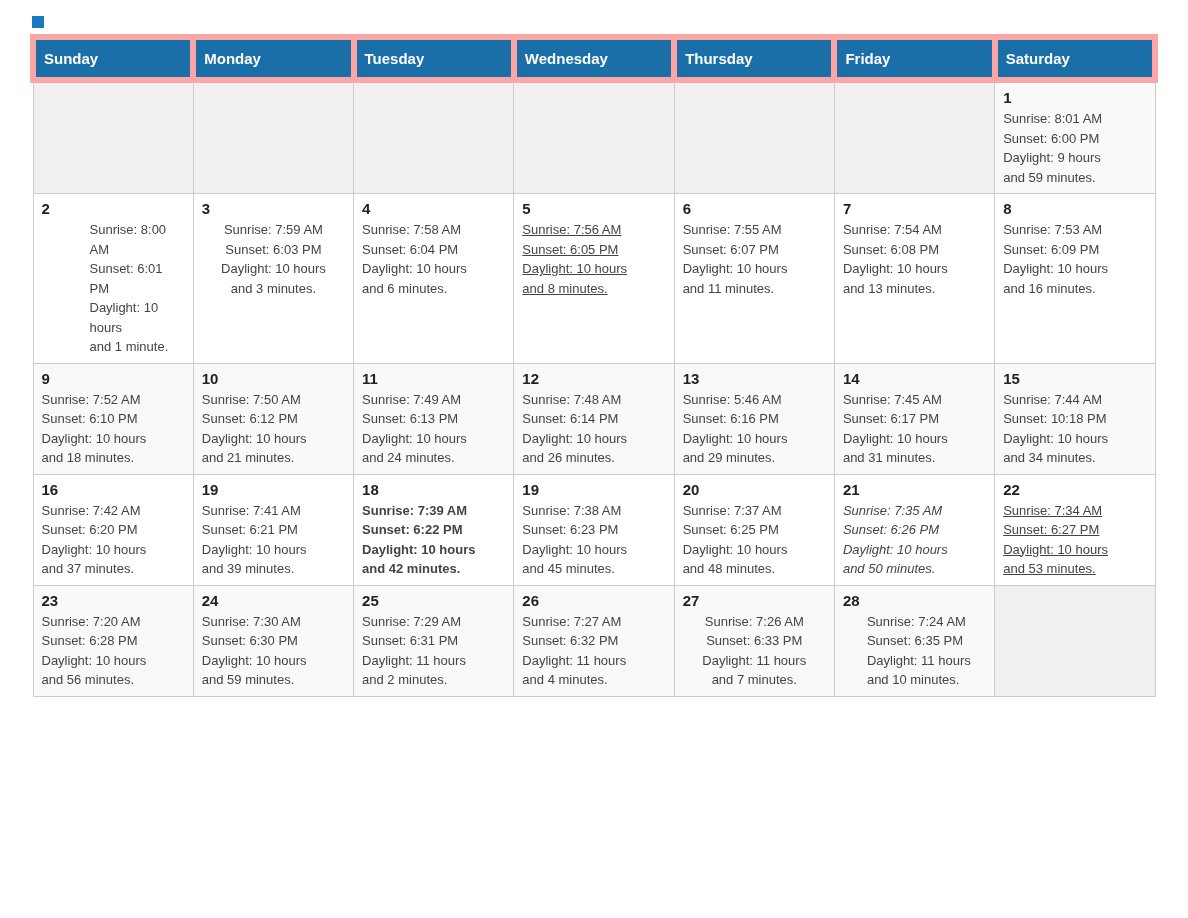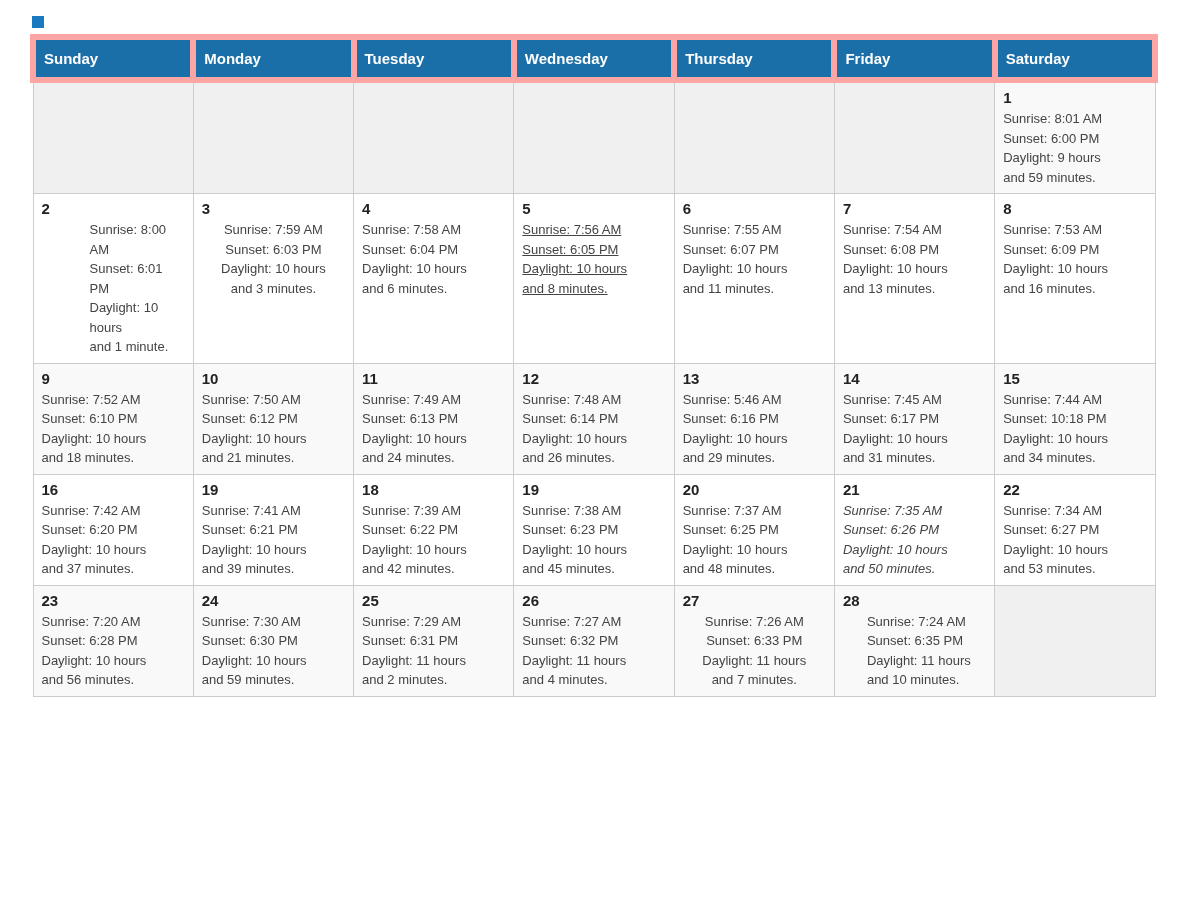--- a/index.html
+++ b/index.html
@@ -268,21 +268,21 @@
         </td>
         <td>
           <span class="day-number">19</span>
           <div class="day-info" style="white-space: pre-line;">Sunrise: 7:41 AM
 Sunset: 6:21 PM
 Daylight: 10 hours
 and 39 minutes.</div>
         </td>
         <td>
           <span class="day-number">18</span>
-          <div class="day-info" style="white-space: pre-line;">Sunrise: 7:39 AM
+          <div class="day-info" style="white-space: pre-line; font-weight: bold;">Sunrise: 7:39 AM
 Sunset: 6:22 PM
 Daylight: 10 hours
 and 42 minutes.</div>
         </td>
         <td>
           <span class="day-number">19</span>
           <div class="day-info" style="white-space: pre-line;">Sunrise: 7:38 AM
 Sunset: 6:23 PM
 Daylight: 10 hours
 and 45 minutes.</div>
@@ -296,21 +296,21 @@
         </td>
         <td>
           <span class="day-number">21</span>
           <div class="day-info" style="white-space: pre-line; font-style: italic;">Sunrise: 7:35 AM
 Sunset: 6:26 PM
 Daylight: 10 hours
 and 50 minutes.</div>
         </td>
         <td>
           <span class="day-number">22</span>
-          <div class="day-info" style="white-space: pre-line;">Sunrise: 7:34 AM
+          <div class="day-info" style="white-space: pre-line; text-decoration: underline;">Sunrise: 7:34 AM
 Sunset: 6:27 PM
 Daylight: 10 hours
 and 53 minutes.</div>
         </td>
       </tr>
       <tr class="row-odd">
         <td>
           <span class="day-number">23</span>
           <div class="day-info" style="white-space: pre-line;">Sunrise: 7:20 AM
 Sunset: 6:28 PM

